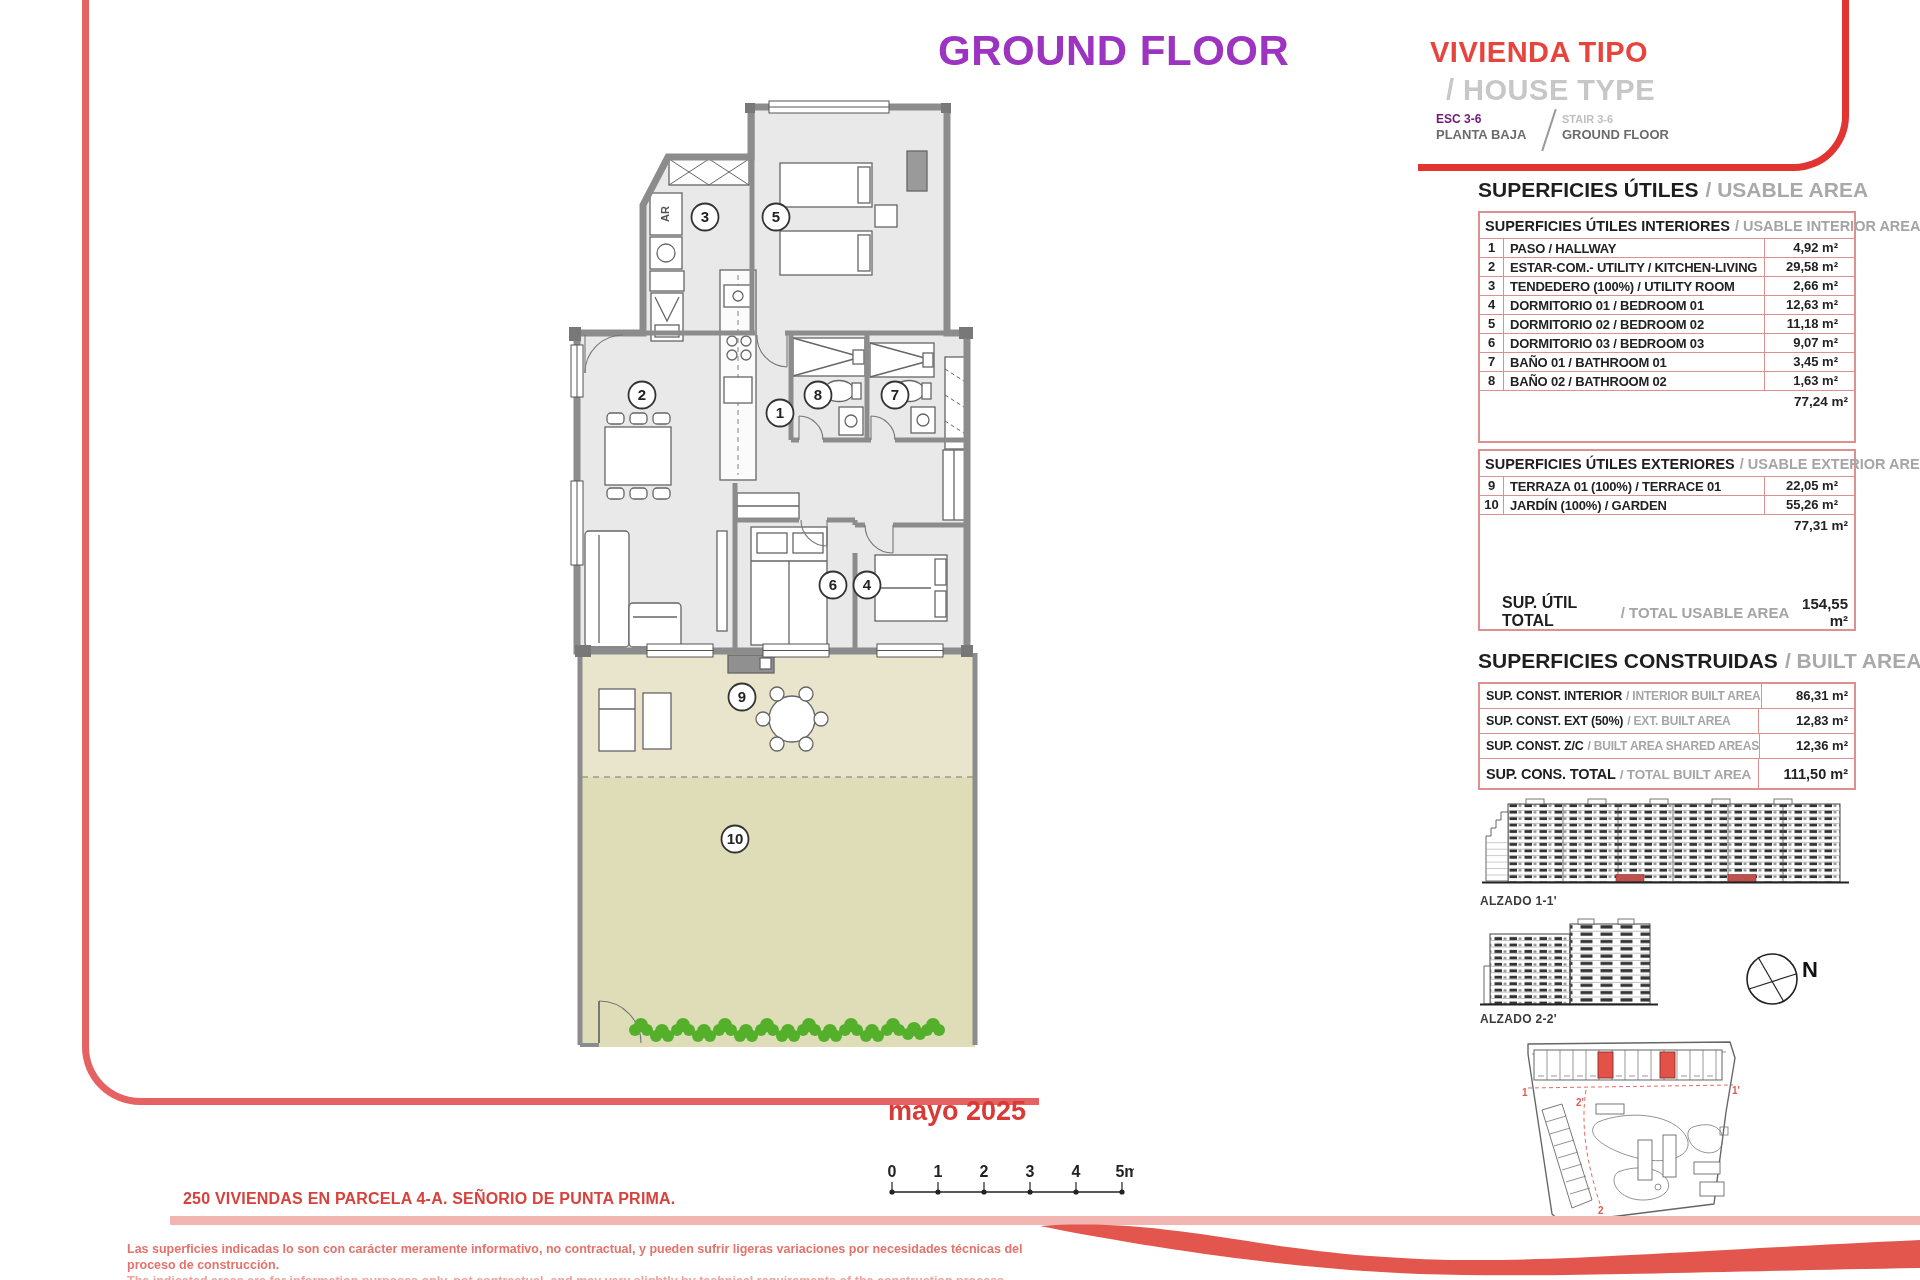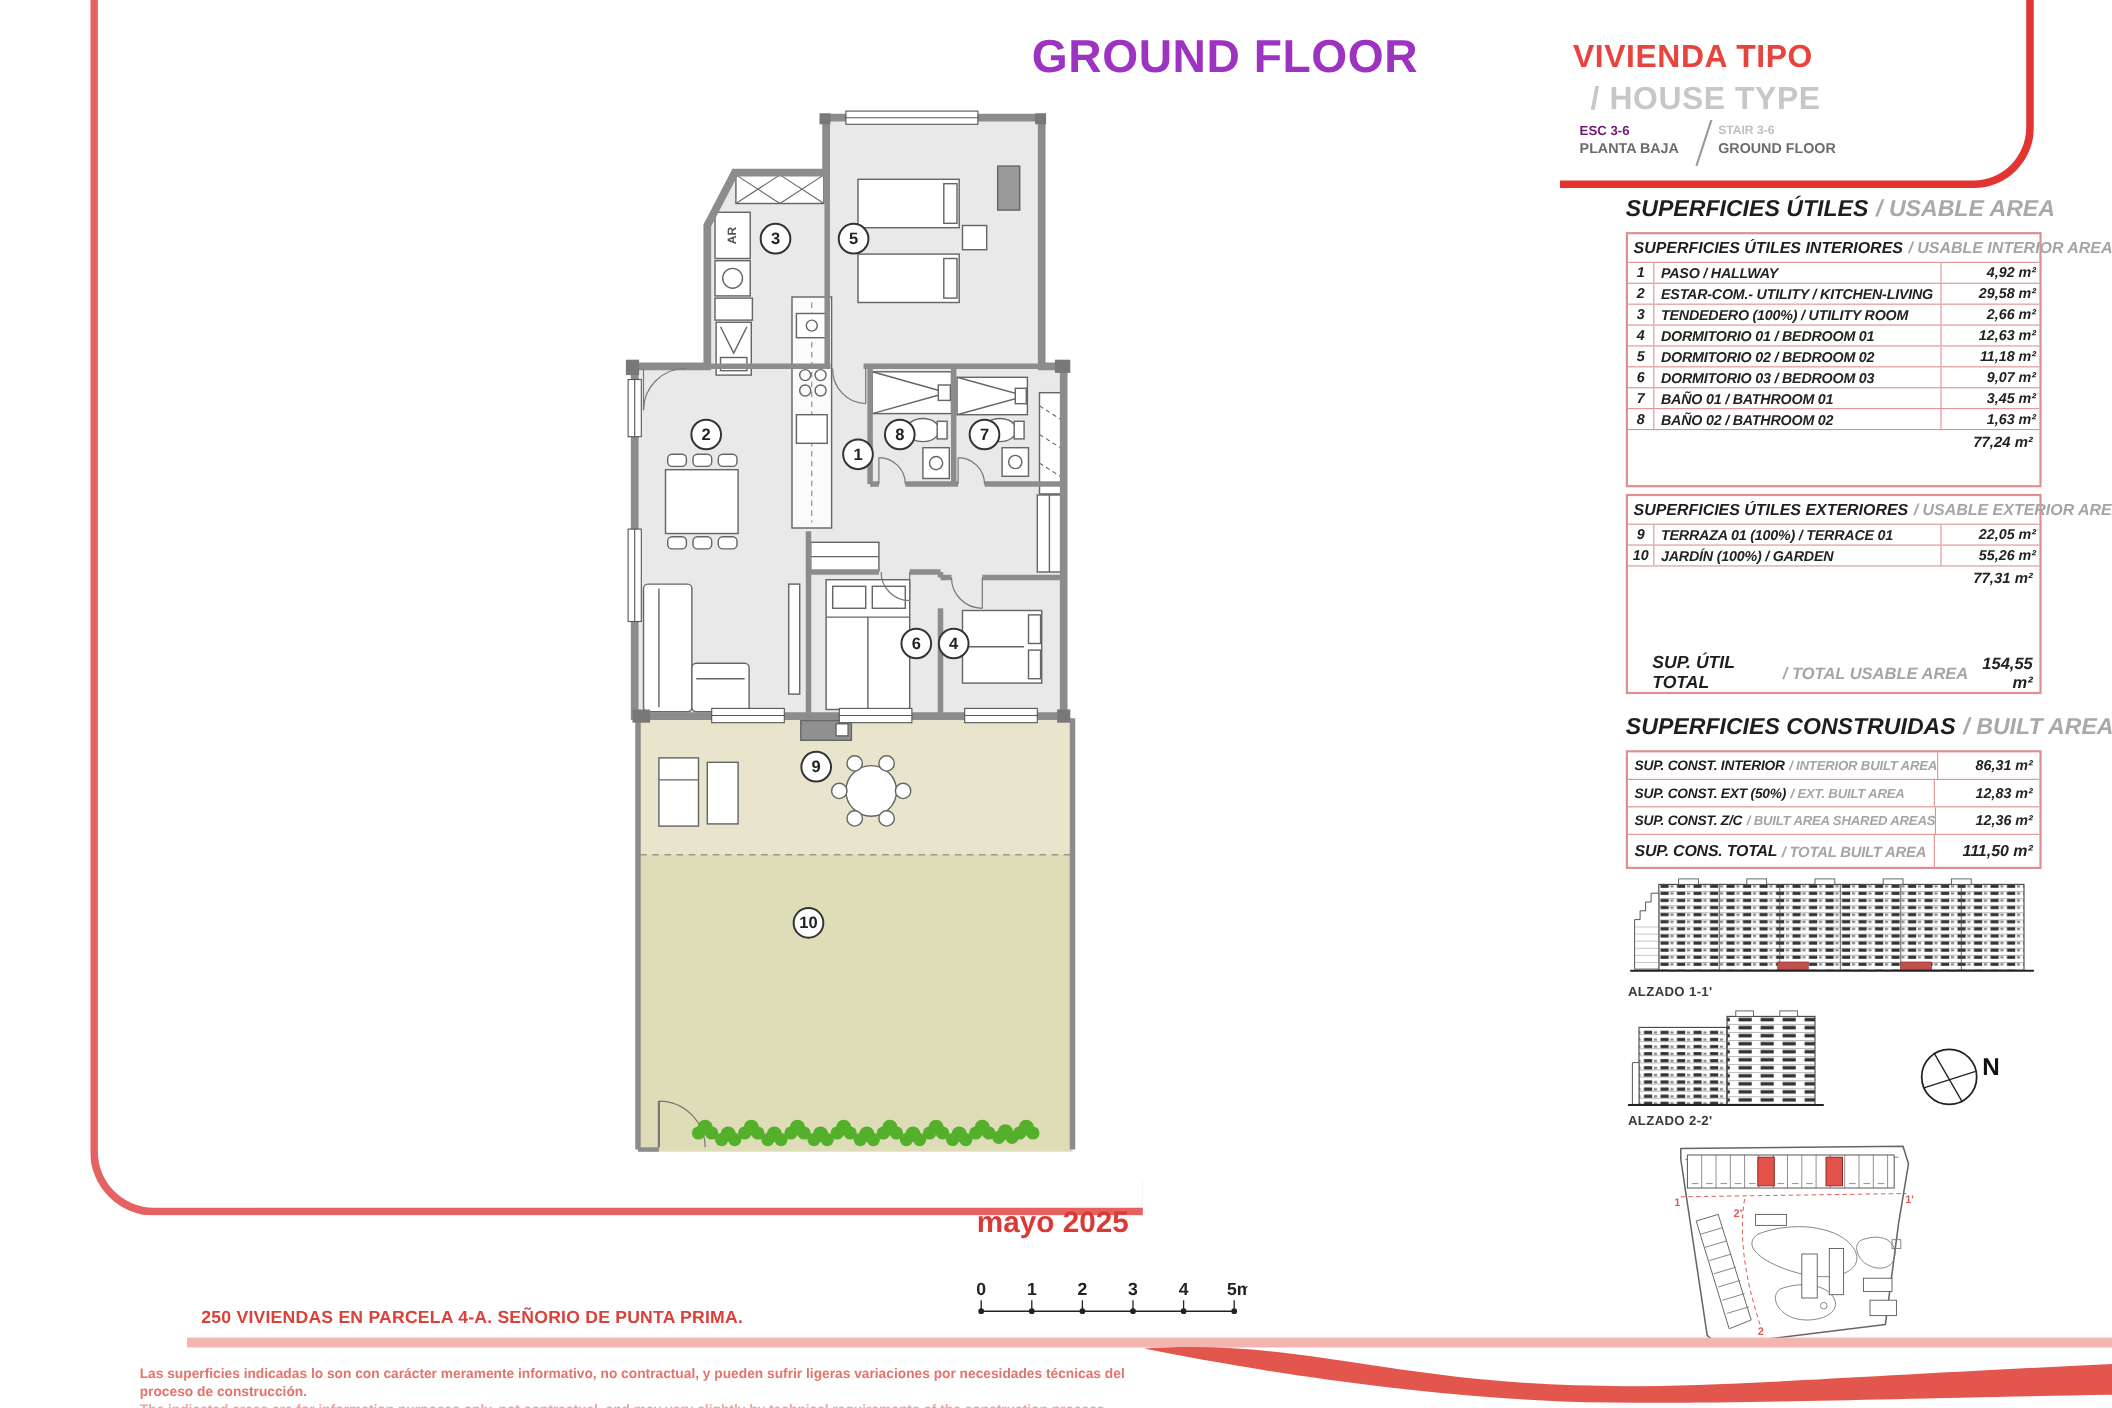--- a/index.html
+++ b/index.html
@@ -20,38 +20,38 @@
   .stair{left:1436px;top:112px;font-weight:bold;line-height:15px;}
   .stair .es1{font-size:12px;color:#701a75;}
   .stair .es2{font-size:13px;color:#6B6B6B;}
   .stair2{left:1562px;top:112px;font-weight:bold;line-height:15px;}
   .stair2 .en1{font-size:11px;color:#BFBFBF;}
   .stair2 .en2{font-size:13px;color:#6B6B6B;}
   .slashline{left:1548px;top:108px;width:2px;height:44px;background:#9a9a9a;transform:rotate(18deg);}
   .type-code{left:1648px;top:18px;font-size:92px;font-weight:bold;color:#E0312E;letter-spacing:2px;}
 
   
-  .sidebar{left:1478px;top:178px;width:378px;font-style:italic;}
+  .sidebar{left:1478px;top:178px;width:378px;}
   .sec-title{font-size:21px;font-weight:bold;white-space:nowrap;}
   .sec-title .t-es{color:#1e1e1e;}
   .sec-title .t-en{color:#A9A9A9;margin-left:7px;}
   .tbl{border:2px solid #DE9090;box-sizing:border-box;display:flex;flex-direction:column;background:#fff;}
   .tbl1{margin-top:9px;height:232px;}
   .tbl2{margin-top:6px;height:182px;}
   .tbl3{margin-top:9px;height:108px;}
   .tbl-head{height:25px;border-bottom:1.5px solid #DE9090;font-size:14.5px;font-weight:bold;
     display:flex;align-items:center;padding-left:5px;white-space:nowrap;}
   .tbl-head .h-es{color:#1e1e1e;}
   .tbl-head .h-en{color:#A5A5A5;margin-left:5px;}
   .trow{display:flex;height:19px;border-bottom:1.5px solid #DE9090;font-size:13px;font-weight:bold;
     align-items:center;box-sizing:border-box;}
   .tnum{width:23px;text-align:center;border-right:1.5px solid #DE9090;align-self:stretch;line-height:18px;}
   .tlbl{flex:1;padding-left:6px;white-space:nowrap;letter-spacing:-.2px;}
   .tval{width:90px;border-left:1.5px solid #DE9090;align-self:stretch;line-height:18px;
-    text-align:right;padding-right:3px;box-sizing:border-box;}
+    text-align:right;padding-right:16px;box-sizing:border-box;}
   .tsub{height:22px;font-size:13.5px;font-weight:bold;text-align:right;padding-right:6px;line-height:22px;}
   .tfill{flex:1;}
   .ttotal{height:34px;display:flex;align-items:center;font-weight:bold;padding-left:22px;}
   .ttotal .es{font-size:16px;color:#1e1e1e;}
   .ttotal .en{font-size:15px;color:#A5A5A5;margin-left:6px;flex:1;white-space:nowrap;}
   .ttotal .v{font-size:15px;text-align:right;padding-right:6px;}
   .brow{display:flex;height:25px;border-bottom:1.5px solid #DE9090;align-items:center;font-weight:bold;box-sizing:border-box;}
   .brow .bes{font-size:12.5px;color:#1e1e1e;padding-left:6px;white-space:nowrap;letter-spacing:-.2px;}
   .brow .ben{font-size:12px;color:#A5A5A5;margin-left:4px;flex:1;white-space:nowrap;letter-spacing:-.2px;}
   .brow .bval{width:96px;border-left:1.5px solid #DE9090;align-self:stretch;line-height:24px;

